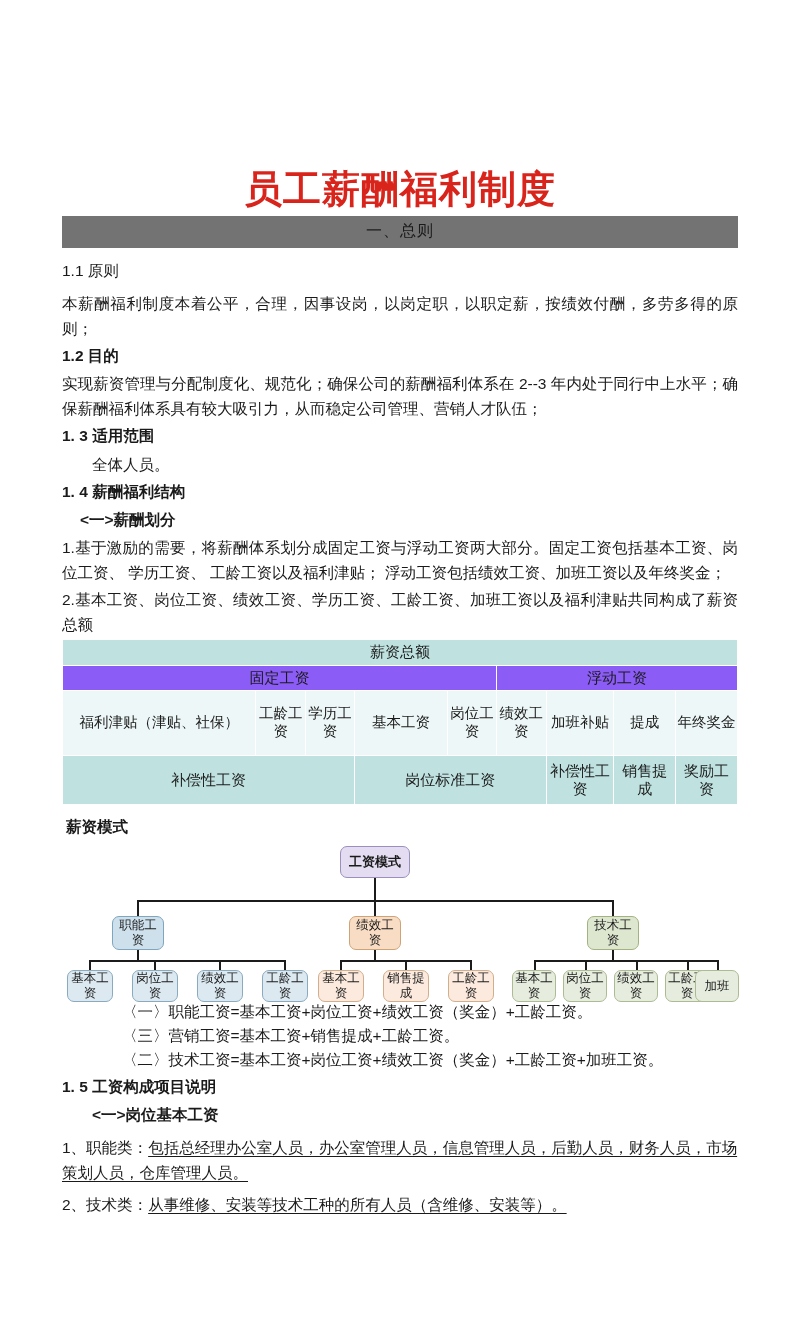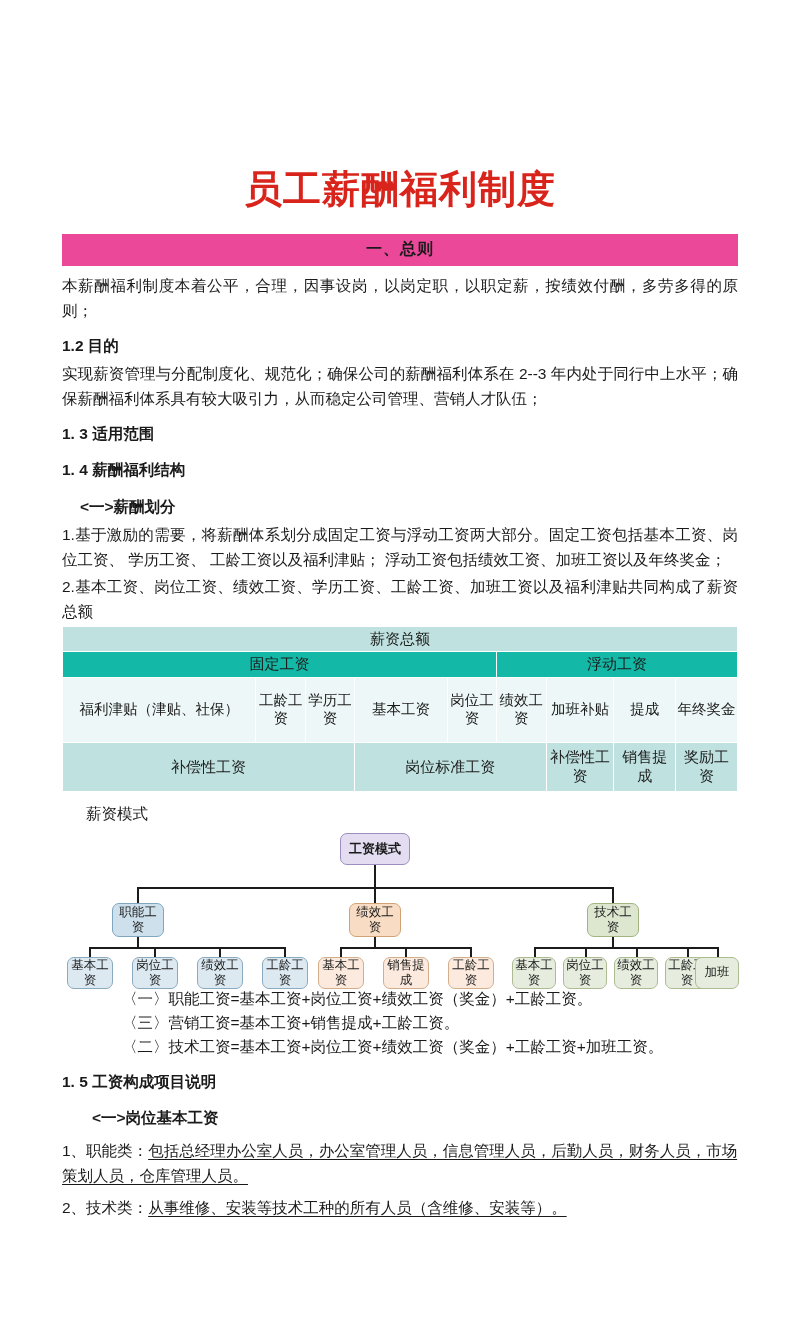--- a/index.html
+++ b/index.html
@@ -19,61 +19,61 @@
     font-size:38px;
     font-weight:bold;
     letter-spacing:1px;
     margin:0;
     padding-top:168px;
     line-height:1.15;
   }
 
   
   .section-banner{
-    margin-top:22px;
-    background:#ec4899;
+    margin-top:4px;
+    background:#737373;
     text-align:center;
     font-size:16px;
-    font-weight:bold;
+    font-weight:normal;
     color:#1a1a1a;
     padding:5px 0 6px;
     letter-spacing:1px;
   }
 
   
   .h-sub{font-size:15.5px;line-height:1.75;margin:9px 0 0;font-weight:normal;}
   .h-sub.bold{font-weight:bold;}
   .para{font-size:15.5px;line-height:1.62;margin:7px 0 0;text-align:justify;}
   .para.tight{margin-top:2px;}
   .indent{padding-left:30px;}
-  .nospace{margin-top:9px;}
+  .nospace{margin-top:1px;}
 
   
   table.salary{
     border-collapse:collapse;
     width:676px;
     margin:2px 0 0 0;
     table-layout:fixed;
     font-size:14.5px;
   }
   table.salary td{
     border:1px solid #ffffff;
     text-align:center;
     vertical-align:middle;
     padding:3px 1px;
     line-height:1.22;
     color:#1a1a1a;
   }
   td.row-total{background:#bfe2e0;font-size:15px;padding:4px 0;}
-  td.row-group{background:#14b8a6;font-size:15px;padding:4px 0;border-color:#cfe4e4;}
+  td.row-group{background:#8b5cf6;font-size:15px;padding:4px 0;border-color:#cfe4e4;}
   td.cell{background:#eef7f7;height:58px;}
   td.row-bottom{background:#bfe2e0;height:42px;font-size:15px;}
 
   
-  .diagram-title{font-size:15.5px;font-weight:normal;margin:12px 0 0 24px;}
+  .diagram-title{font-size:15.5px;font-weight:bold;margin:12px 0 0 4px;}
 
   
   .chart-wrap{position:relative;width:676px;height:158px;margin-top:4px;}
   .node{
     position:absolute;
     box-sizing:border-box;
     border:1px solid #9a9a9a;
     border-radius:7px;
     text-align:center;
     font-size:12.5px;
@@ -106,26 +106,28 @@
 </style>
 </head>
 <body>
 
 <div class="page">
 
   <h1 class="doc-title">员工薪酬福利制度</h1>
 
   <div class="section-banner">一、总则</div>
 
+  <p class="h-sub">1.1 原则</p>
   <p class="para">本薪酬福利制度本着公平，合理，因事设岗，以岗定职，以职定薪，按绩效付酬，多劳多得的原则；</p>
 
   <p class="h-sub bold nospace">1.2 目的</p>
   <p class="para tight">实现薪资管理与分配制度化、规范化；确保公司的薪酬福利体系在 2--3 年内处于同行中上水平；确保薪酬福利体系具有较大吸引力，从而稳定公司管理、营销人才队伍；</p>
 
   <p class="h-sub bold nospace">1. 3 适用范围</p>
+  <p class="para tight indent">全体人员。</p>
 
   <p class="h-sub bold nospace">1. 4 薪酬福利结构</p>
   <p class="h-sub bold nospace" style="padding-left:18px;">&lt;一&gt;薪酬划分</p>
   <p class="para tight">1.基于激励的需要，将薪酬体系划分成固定工资与浮动工资两大部分。固定工资包括基本工资、岗位工资、 学历工资、 工龄工资以及福利津贴； 浮动工资包括绩效工资、加班工资以及年终奖金；</p>
   <p class="para tight">2.基本工资、岗位工资、绩效工资、学历工资、工龄工资、加班工资以及福利津贴共同构成了薪资总额</p>
 
   <table class="salary">
     <colgroup>
       <col style="width:188px">
         <col style="width:48px">

